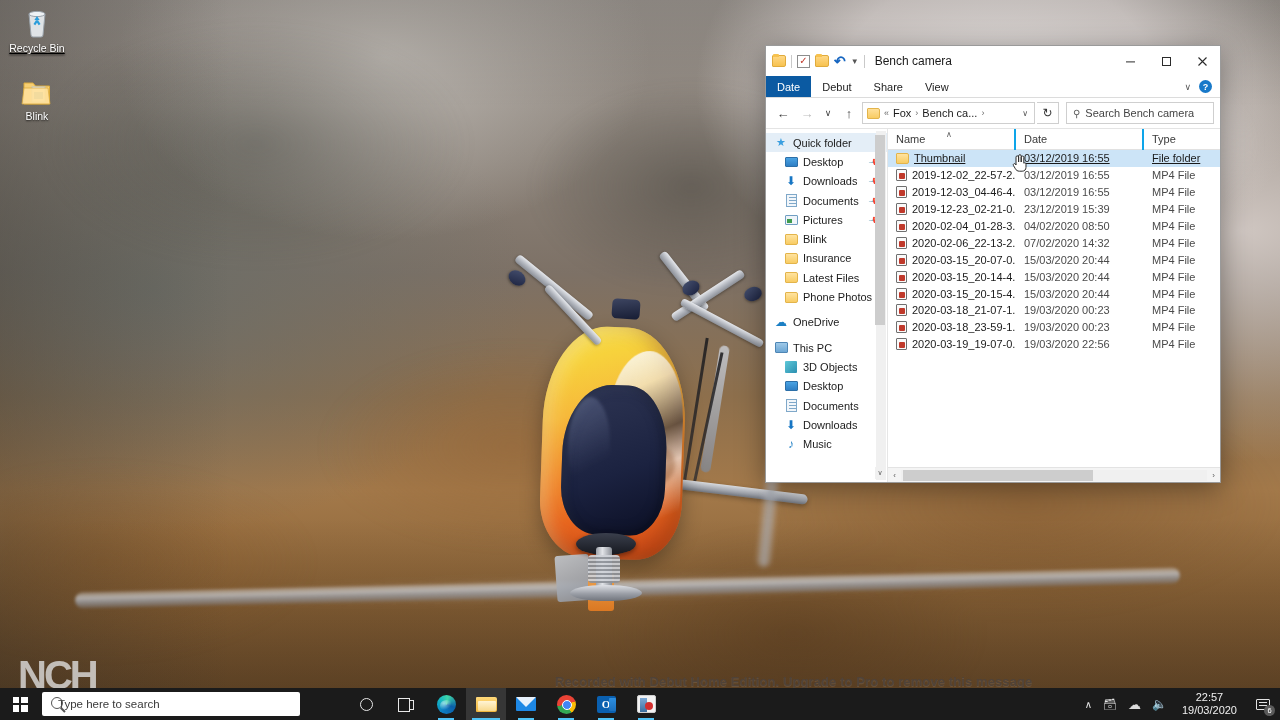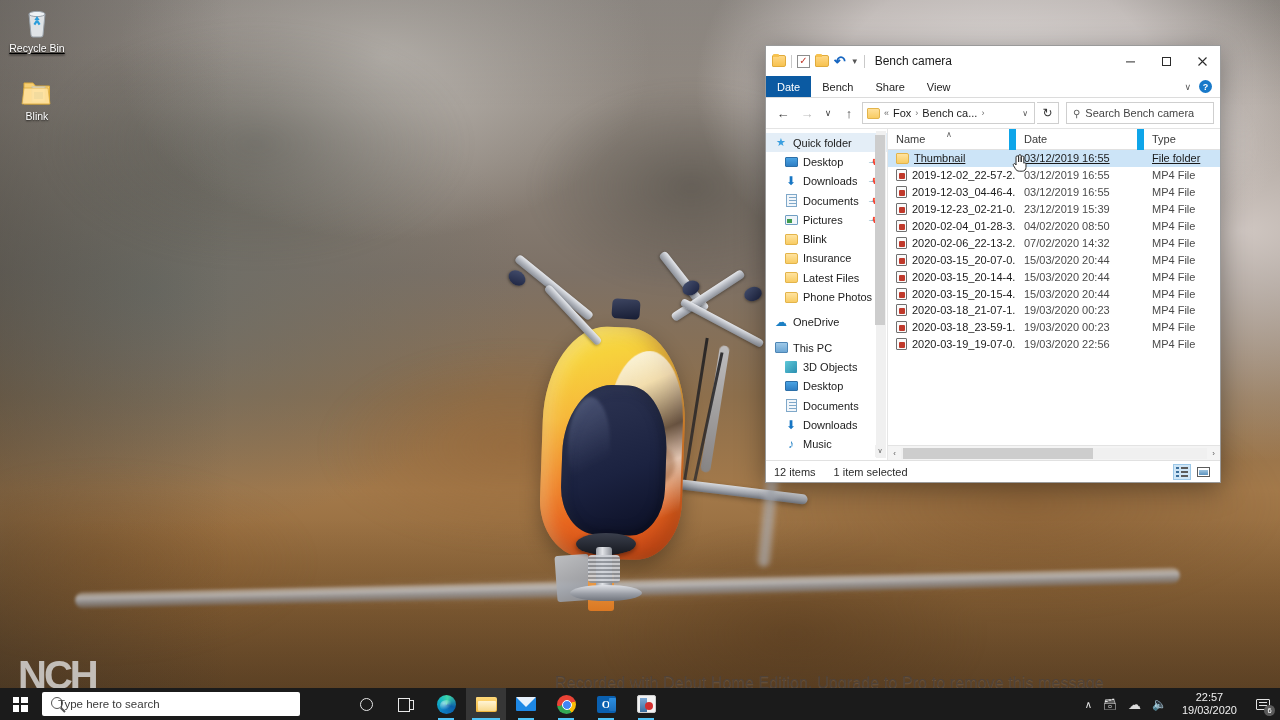--- a/index.html
+++ b/index.html
@@ -363,21 +363,21 @@
 
   
   .listpane { flex: 1; min-width: 0; display: flex; flex-direction: column; background:#fff; border-left: 1px solid #e6e6e6; }
   .col-head {
     height: 21px; display: flex; align-items: center;
     border-bottom: 1px solid #e1e1e1; font-size: 11px; color: #3a3a3a;
     flex: 0 0 21px;
   }
   .col {
     height: 21px; display:flex; align-items:center; padding-left: 8px;
-    border-right: 7px solid #0ea5e9; position: relative;
+    border-right: 2px solid #0ea5e9; position: relative;
   }
   .col.name { width: 128px; flex: 0 0 128px; }
   .col.date { width: 128px; flex: 0 0 128px; }
   .col.type { flex: 1; border-right: none; }
   .sortcaret { position:absolute; left: 58px; top: 1px; font-size: 8px; color:#5b5b5b; }
 
   .rows { flex: 1; overflow: hidden; position: relative; }
   .row {
     height: 16.9px; display: flex; align-items: center;
     font-size: 11px; color: #1b1b1b;
@@ -442,21 +442,21 @@
 
   
   .cursor-hand {
     position: absolute; left: 1011px; top: 152px; width: 16px; height: 20px;
     pointer-events: none;
   }
 
   
   .wm-text {
     position: absolute; left: 555px; top: 674px;
-    font-size: 16px; font-weight: 400;
+    font-size: 13px; font-weight: 700;
     color: rgba(78,66,58,.92);
     text-shadow: 0 1px 0 rgba(255,255,255,.10);
     white-space: nowrap;
     letter-spacing: .1px;
   }
   .nch-logo {
     position: absolute; left: 18px; top: 655px;
     font-size: 40px; font-weight: 700; color: rgba(226,226,226,.78);
     letter-spacing: -3px; line-height: 1;
   }
@@ -689,21 +689,21 @@
         <div class="win-btn">
           <svg width="11" height="11" viewBox="0 0 11 11">
             <path d="M1.5 1.5 L9.5 9.5 M9.5 1.5 L1.5 9.5" stroke="#2b2b2b" stroke-width="1.1"></path>
             </svg>
         </div>
       </div>
     </div>
 
     <div class="ribbon-tabs">
       <div class="rtab file">Date</div>
-      <div class="rtab">Bench</div>
+      <div class="rtab">Debut</div>
       <div class="rtab">Share</div>
       <div class="rtab">View</div>
       <div class="ribbon-right">
         <span class="rb-chev">∨</span>
         <span class="help-ic">?</span>
       </div>
     </div>
 
     <div class="addrbar">
       <span class="nav-ic">←</span>
@@ -955,32 +955,20 @@
         <div class="hscroll-wrap">
           <span class="hs-arrow">‹</span>
           <div class="hs-track">
             <div class="hs-thumb"></div>
           </div>
           <span class="hs-arrow">›</span>
         </div>
       </div>
     </div>
 
-    <div class="statusbar">
-      <span>12 items</span>
-      <span>1 item selected</span>
-      <div class="view-btns">
-        <div class="vb active">
-          <span class="vb-details"></span>
-        </div>
-        <div class="vb">
-          <span class="vb-large"></span>
-        </div>
-      </div>
-    </div>
   </div>
 
   <svg class="cursor-hand" viewBox="0 0 16 20">
     <path d="M5 13 V5.2 a1.3 1.3 0 0 1 2.6 0 V10 V4 a1.3 1.3 0 0 1 2.6 0 V10 V5.4 a1.3 1.3 0 0 1 2.6 0 V11.2
              a1.3 1.3 0 0 1 2.2 1 v3.2 c0 2.2 -1.6 3.8 -3.8 3.8 H8.4 c-2 0 -3.2 -1 -4 -2.4 L2.4 13.4
              a1.2 1.2 0 0 1 2 -1.3 z" fill="#ffffff" stroke="#2b2b2b" stroke-width="1"></path>
   </svg>
 
   <div class="nch-logo">NCH</div>
   <div class="nch-sub">Software</div>

